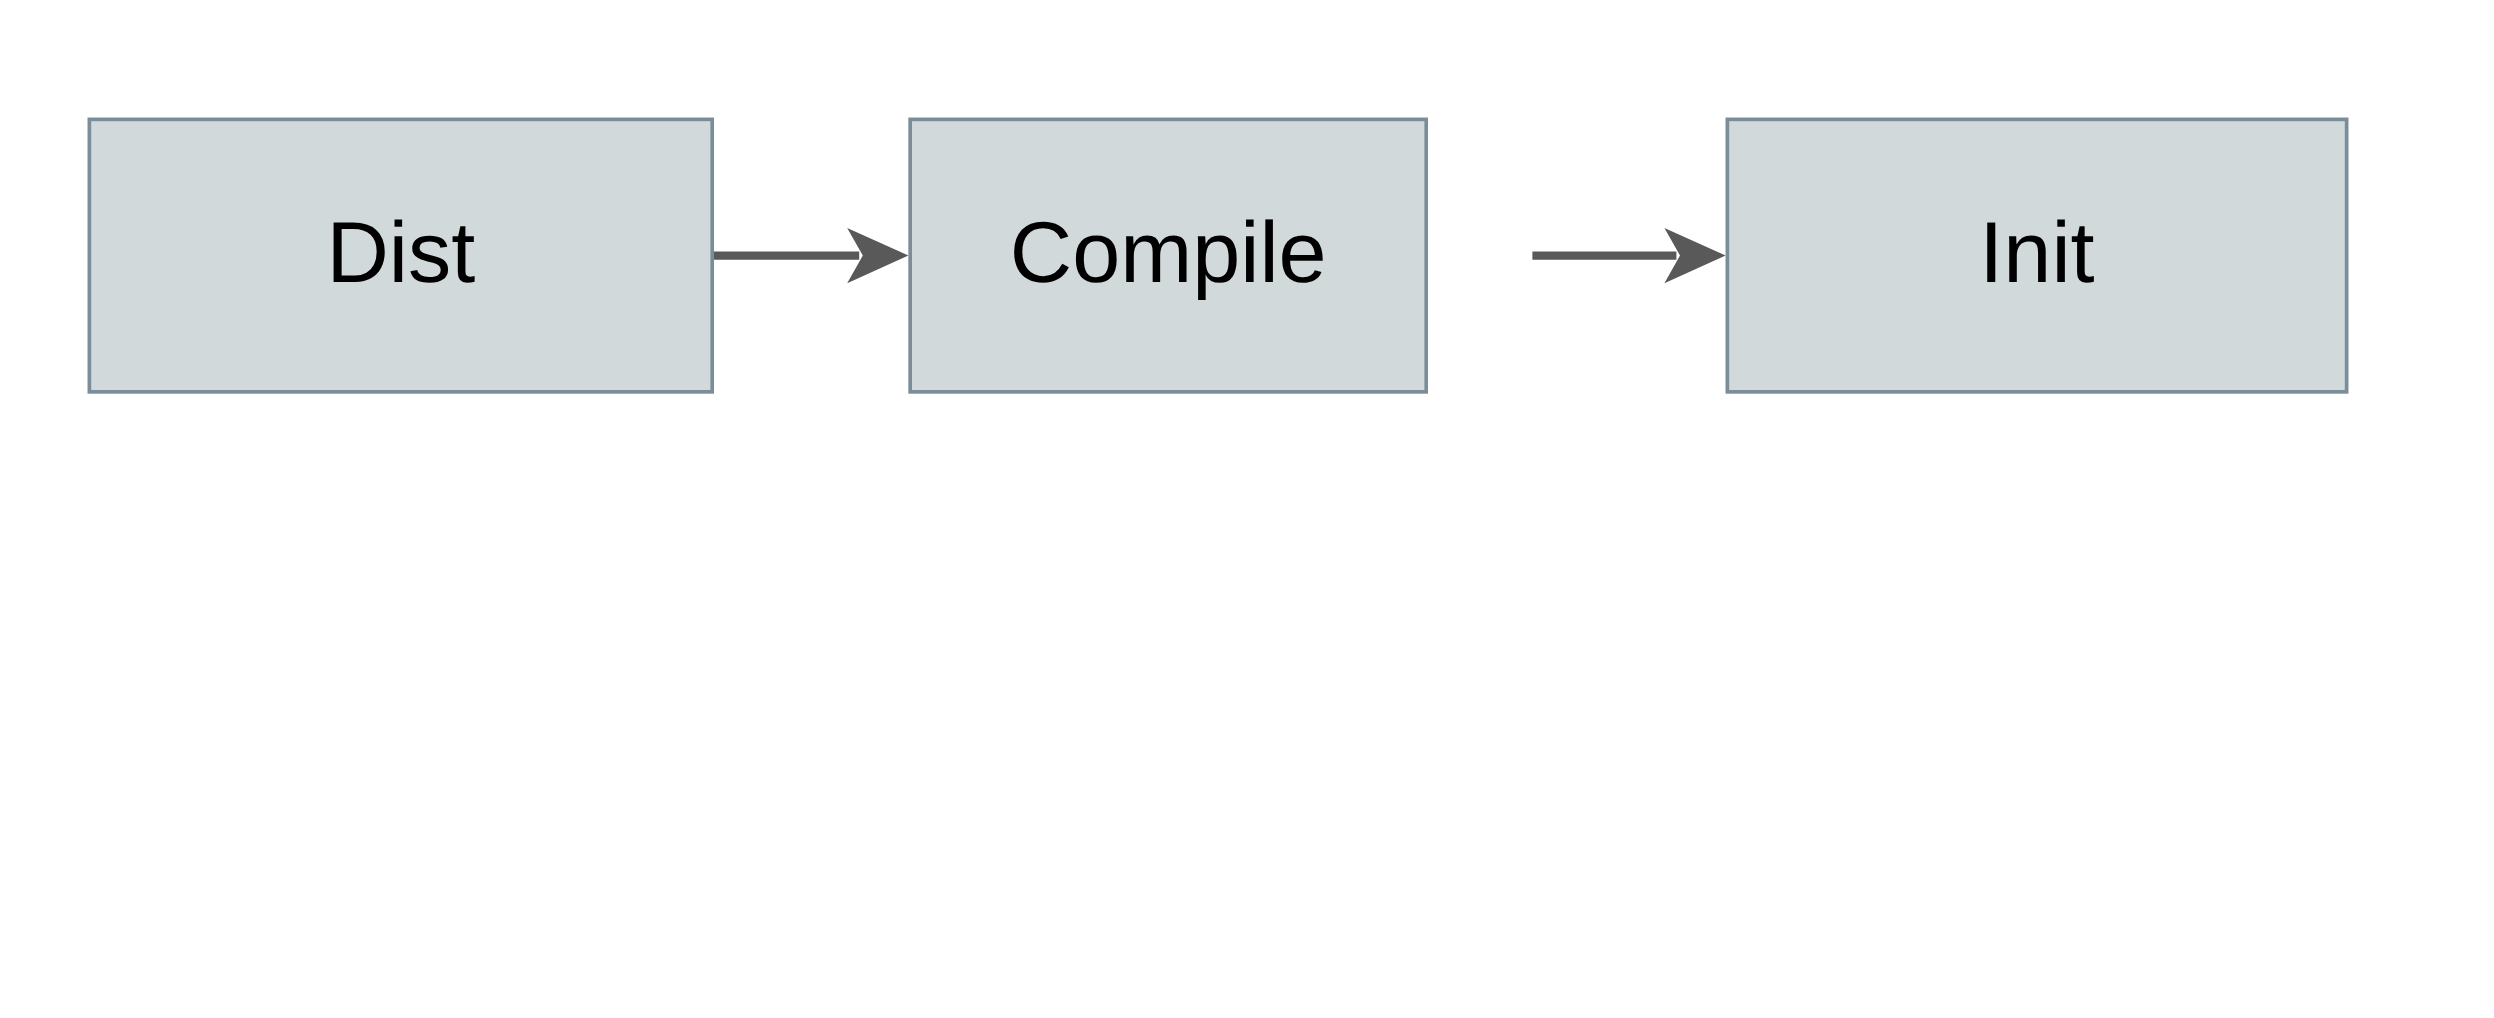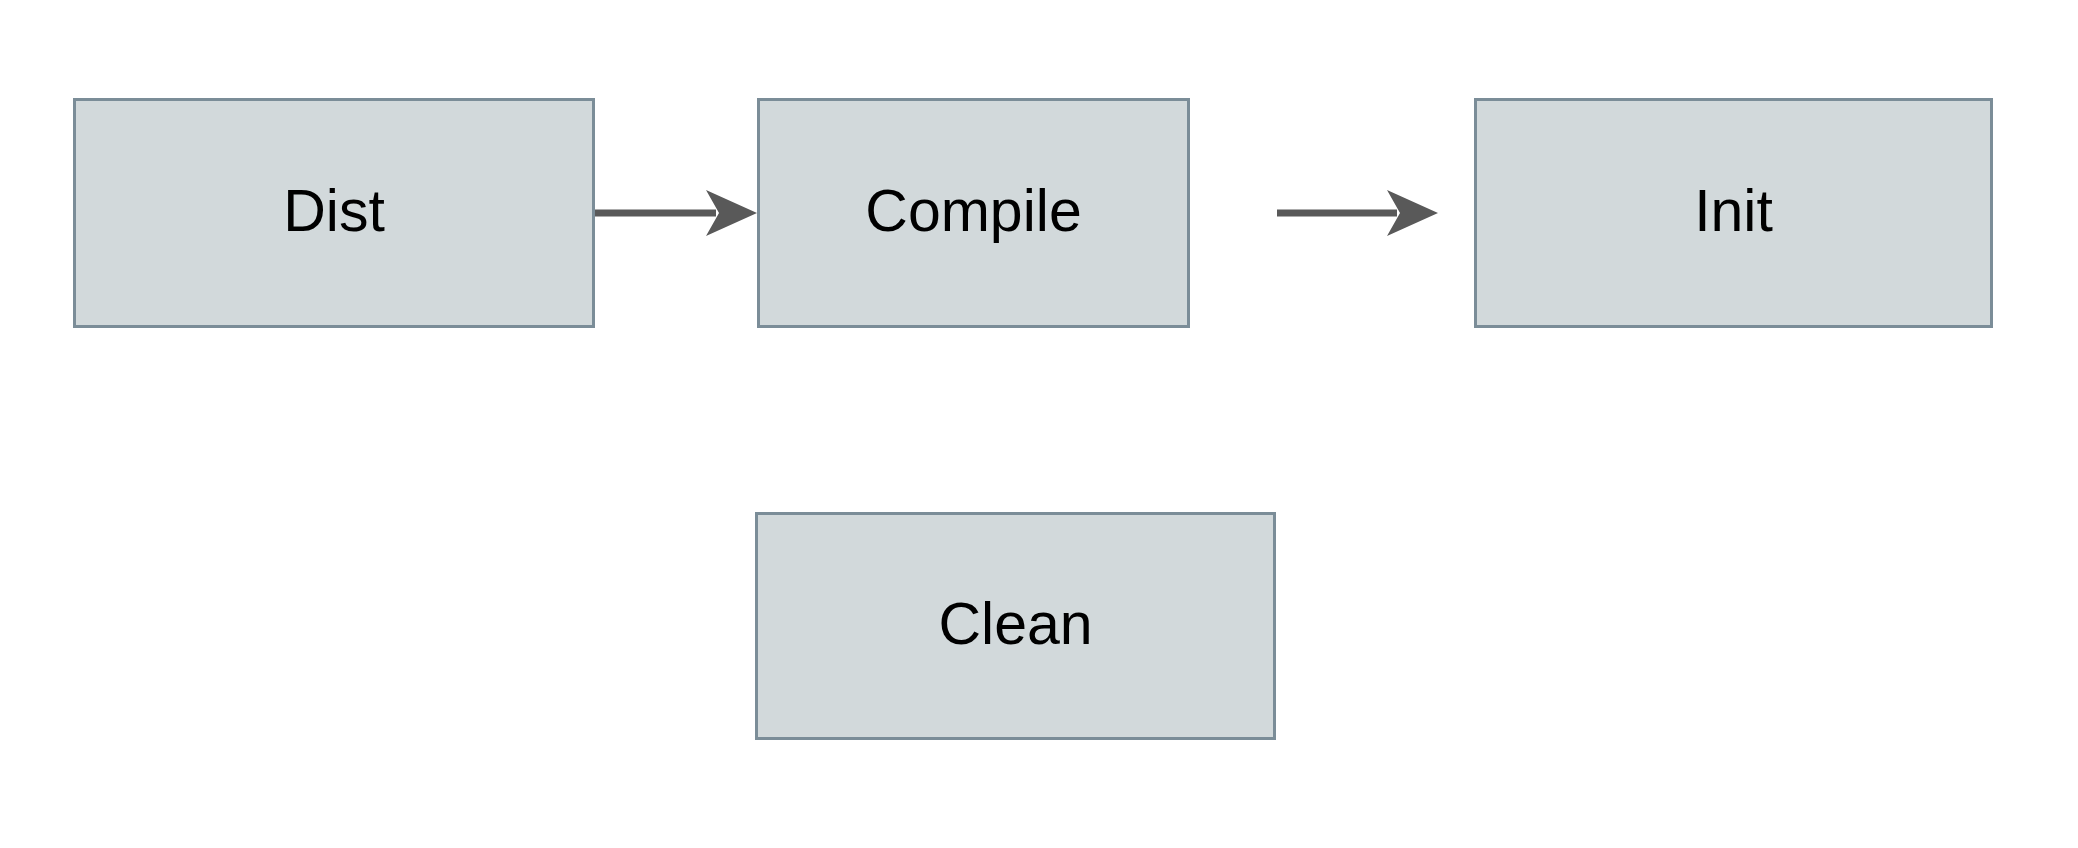--- a/index.html
+++ b/index.html
@@ -34,30 +34,30 @@
   .edges g { pointer-events: all; }
   .node {
     position: absolute;
     background: var(--node-fill);
     border: 3px solid var(--node-border);
     display: flex;
     align-items: center;
     justify-content: center;
   }
   .node-label {
-    font-size: 59px;
+    font-size: 72px;
     line-height: 1;
     color: var(--label);
     letter-spacing: 0px;
     white-space: nowrap;
     transform: translateY(-2px);
   }
   .node-dist    { left: 73px;   top: 98px;  width: 522px; height: 230px; }
   .node-compile { left: 757px;  top: 98px;  width: 433px; height: 230px; }
-  .node-init    { left: 1438px; top: 98px;  width: 519px; height: 230px; margin-left: 36px; }
+  .node-init    { left: 1438px; top: 98px;  width: 519px; height: 230px; }
   .node-clean   { left: 755px;  top: 512px; width: 521px; height: 228px; }
   .edge-line {
     stroke: var(--arrow);
     stroke-width: 7;
     fill: none;
   }
   .edge-head {
     fill: var(--arrow);
     stroke: none;
   }
@@ -83,17 +83,14 @@
   </div>
 
   <div class="node node-compile">
     <span class="node-label">Compile</span>
   </div>
 
   <div class="node node-init">
     <span class="node-label">Init</span>
   </div>
 
-  <div class="node node-clean">
-    <span class="node-label">Clean</span>
-  </div>
 
 </div>
 
 </body></html>

